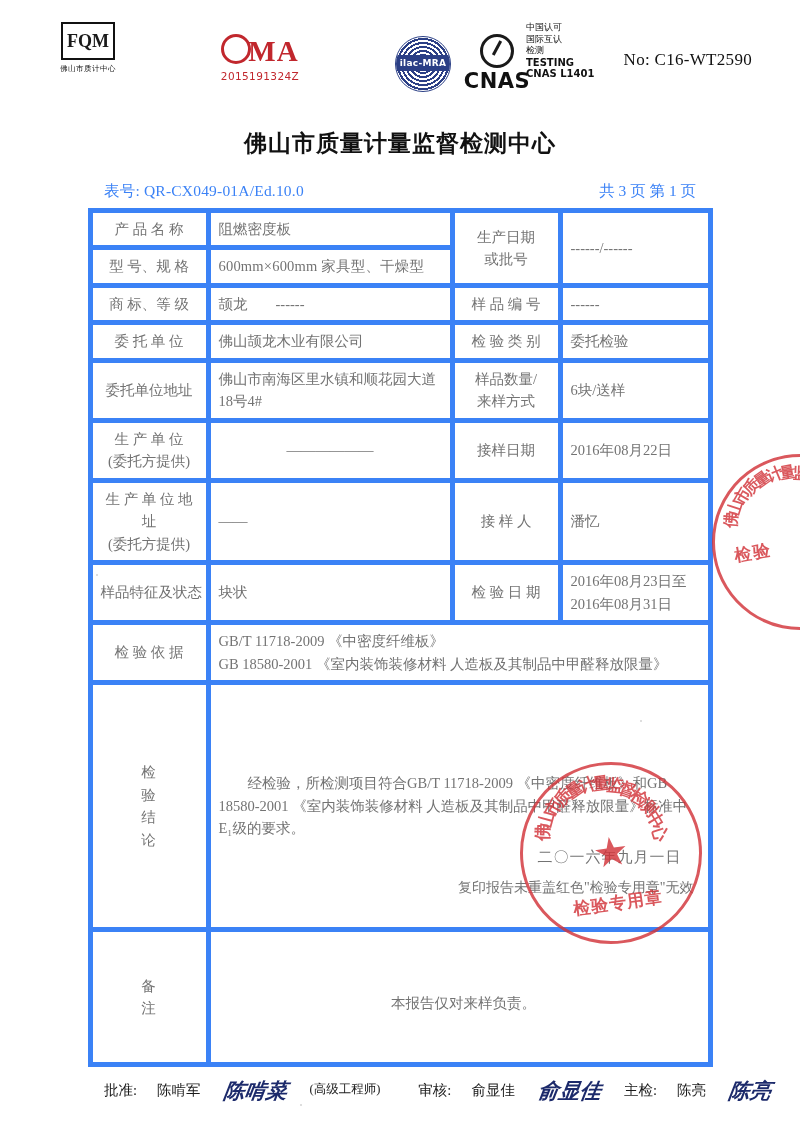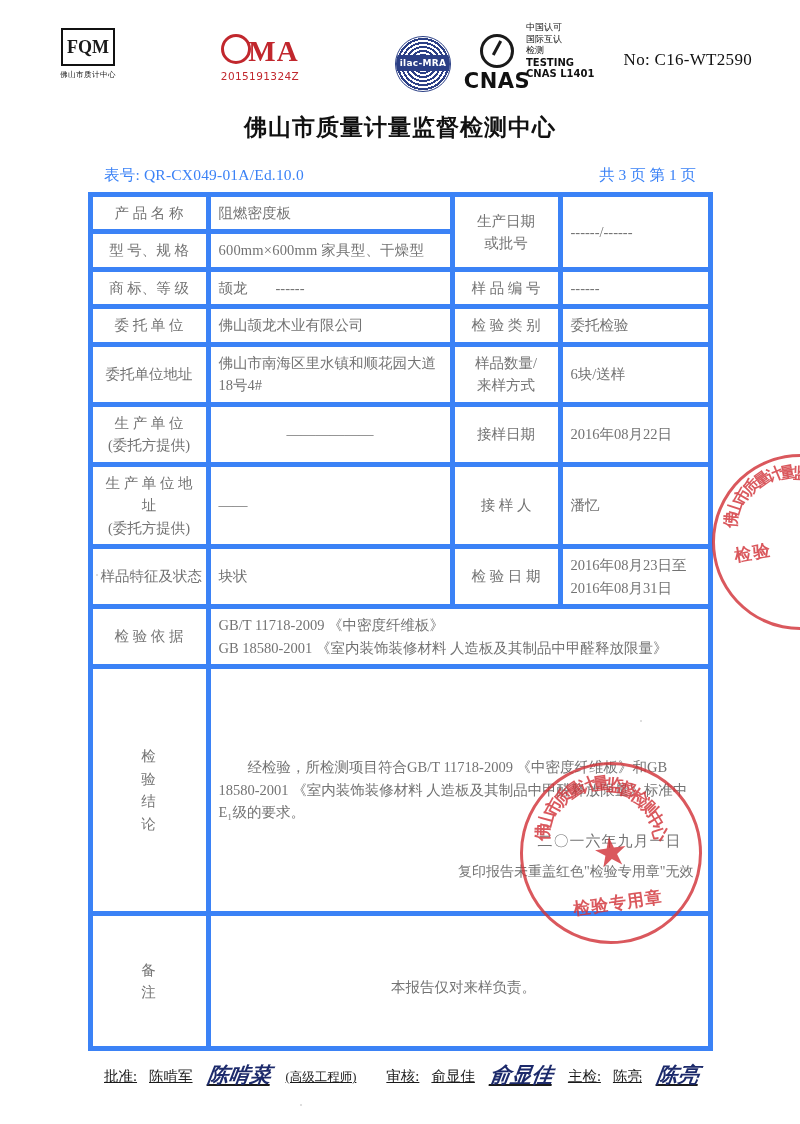--- a/index.html
+++ b/index.html
@@ -30,21 +30,21 @@
     margin: 14px 0 0 0;
   }
   .logo {
     position: absolute;
     top: 0;
     text-align: center;
   }
 
   .fqm-logo {
     left: 56px;
-    top: 14px;
+    top: 8px;
     width: 64px;
   }
   .fqm-box {
     border: 2px solid #111;
     width: 50px;
     height: 34px;
     margin: 0 auto;
     display: flex;
     align-items: center;
     justify-content: center;
@@ -192,21 +192,21 @@
     color: #111;
     letter-spacing: 0.3px;
   }
 
   
   .org-title {
     text-align: center;
     font-size: 23px;
     font-weight: bold;
     letter-spacing: 1px;
-    margin-top: 12px;
+    margin-top: 28px;
     color: #111;
   }
   .doc-title {
     text-align: center;
     font-size: 25px;
     font-weight: bold;
     letter-spacing: 14px;
     margin-top: 18px;
     padding-left: 14px;
     color: #111;
@@ -308,24 +308,23 @@
     left: 9px; right: 0;
     top: 46%;
     text-align: center;
   }
 
   
   .sig-row {
     margin: 14px 104px 0 104px;
     font-size: 14.5px;
     display: flex;
-    align-items: flex-end;
-    gap: 12px;
+    align-items: flex-start;
+    gap: 20px;
     white-space: nowrap;
-    text-decoration: underline;
   }
   .sig-hand {
     font-family: "Liberation Serif", serif;
     color: #1c2a6b;
     font-size: 21px;
     font-style: italic;
     font-weight: bold;
     transform: skewX(-8deg);
     padding: 0 3px;
     line-height: 1;

